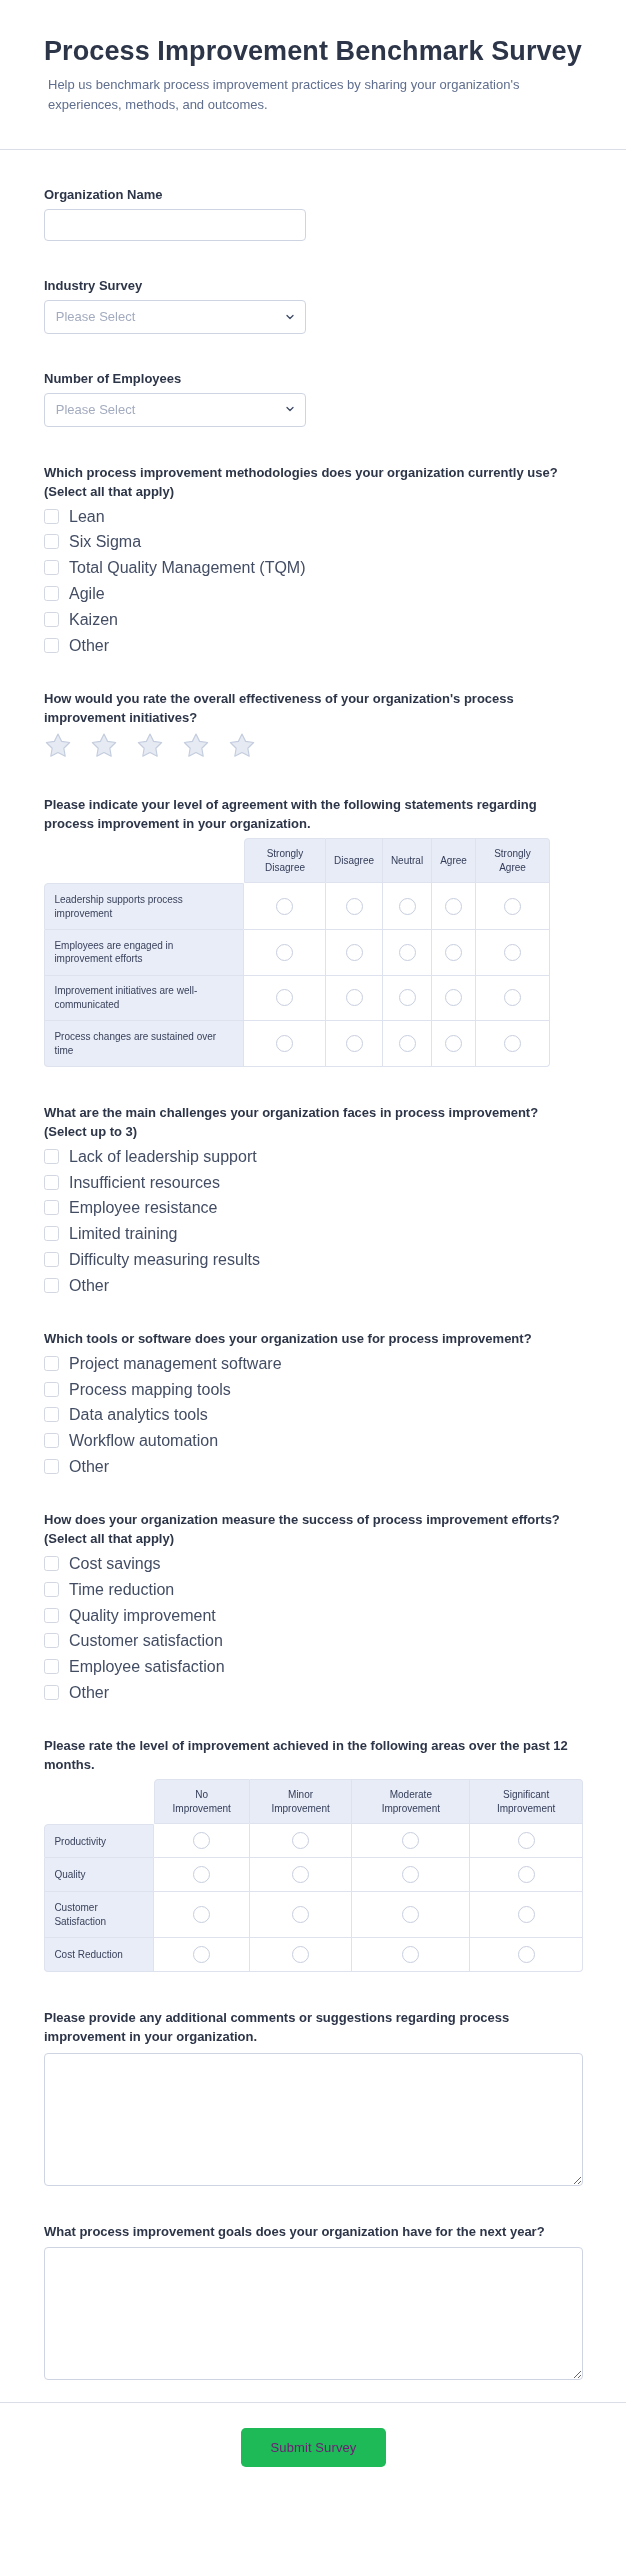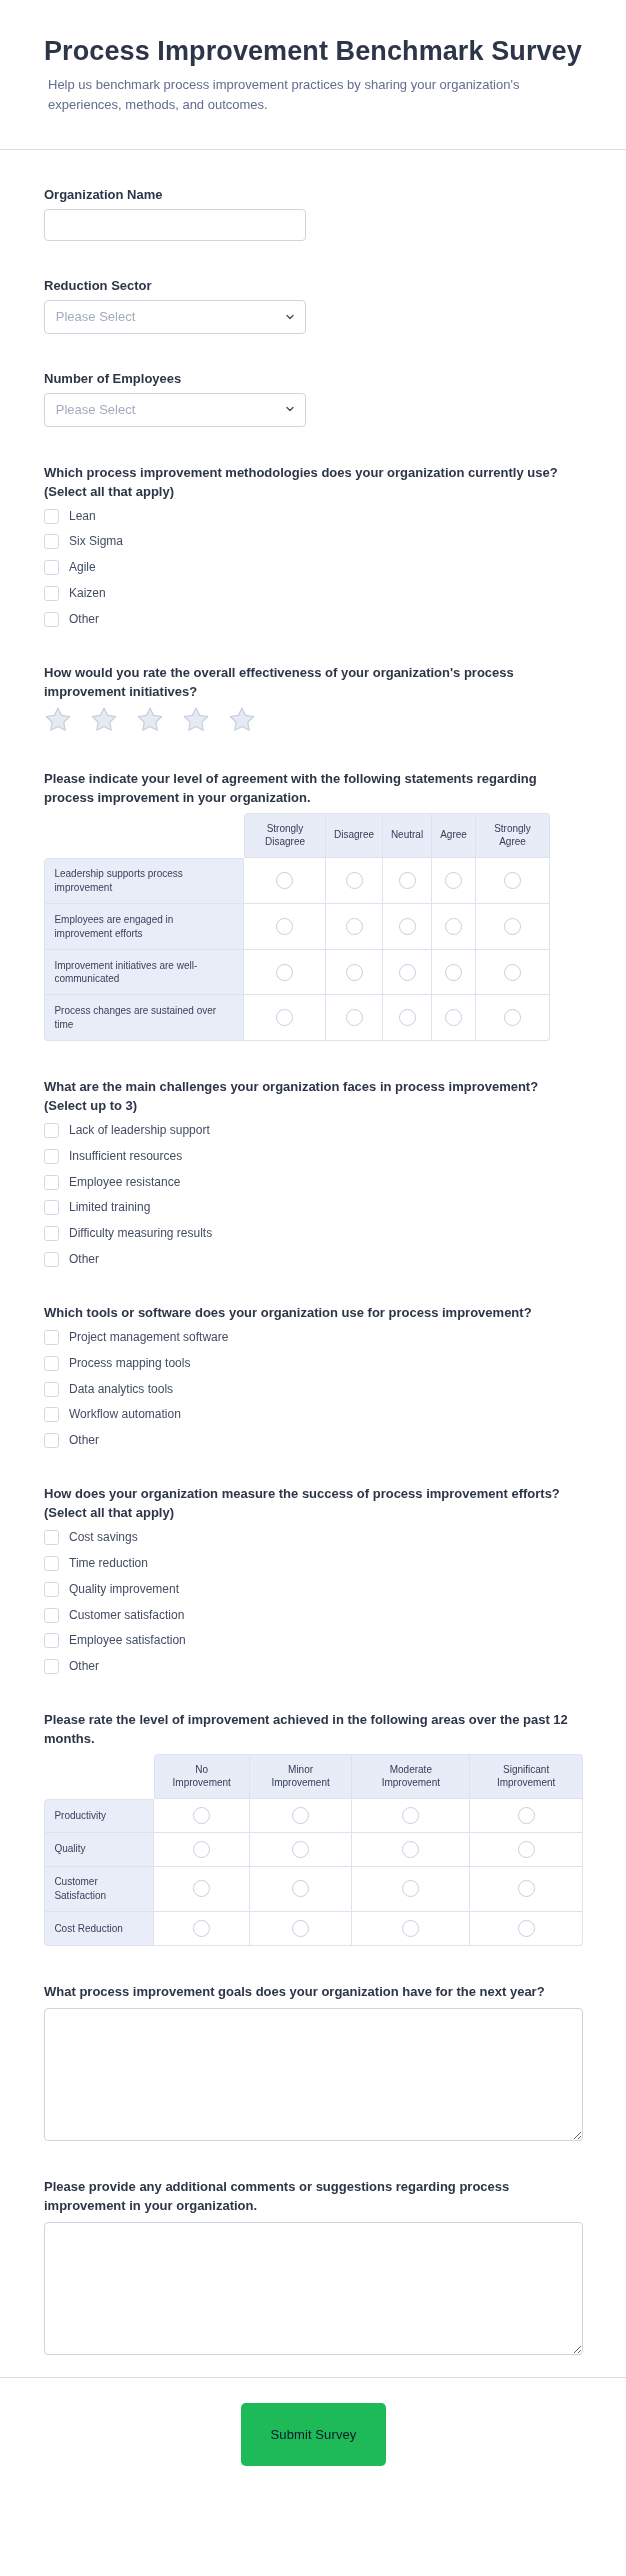--- a/index.html
+++ b/index.html
@@ -49,21 +49,21 @@
   }
   .chevron{position:absolute;right:10px;top:10.8px;pointer-events:none;}
 
   .opt{display:flex;align-items:center;margin-bottom:10.8px;cursor:pointer;}
   .opt:last-child{margin-bottom:0;}
   .opts{margin-top:8px;}
   input.checkbox{
     appearance:none;-webkit-appearance:none;width:15px;height:15px;flex:0 0 15px;
     border:1px solid var(--b-check);border-radius:2.7px;background:#fff;margin:0;cursor:pointer;
   }
-  .opt-label{font-size:12px;line-height:15px;color:var(--text-opt);margin-left:10px;}
+  .opt-label{font-size:16px;line-height:15px;color:var(--text-opt);margin-left:10px;}
 
   .stars{margin-top:5.4px;display:flex;align-items:center;}
   .star{margin-right:18px;cursor:pointer;}
 
   table.matrix{border-collapse:separate;border-spacing:0;font-size:10px;margin-top:4px;}
   .matrix th,.matrix td{vertical-align:middle;}
   .matrix th.corner{background:transparent;border:none;padding:0;}
   .matrix th.mh{
     background:var(--m-head);border-right:0.7px solid var(--mb);border-bottom:0.7px solid var(--mb);
     border-top:0.7px solid var(--mb);padding:8px 5.4px;font-weight:500;color:#333d58;text-align:center;
@@ -90,22 +90,22 @@
 
   textarea.area{
     display:block;width:539px;height:133px;border:1px solid var(--b-input);border-radius:4px;
     background:#fff;margin-top:6.7px;padding:8px 9.4px;font-size:12px;color:var(--text-dark);
     font-family:inherit;outline:none;resize:vertical;
   }
 
   .divider-bottom{margin-top:22px;}
   .submit-row{text-align:center;margin-top:25px;}
   .submit-btn{
-    display:inline-block;border:none;border-radius:4.7px;background:var(--green);color:#0f172a;
-    font-size:13px;font-weight:500;font-family:inherit;padding:24px 30px;cursor:pointer;letter-spacing:0.1px;
+    display:inline-block;border:none;border-radius:4.7px;background:var(--green);color:#701a75;
+    font-size:13px;font-weight:500;font-family:inherit;padding:12px 30px;cursor:pointer;letter-spacing:0.1px;
   }
 </style>
 </head>
 <body>
 
 <div class="page">
 
   <div class="header">
     <h1 class="title">Process Improvement Benchmark Survey</h1>
     <p class="subtitle">Help us benchmark process improvement practices by sharing your organization's experiences, methods, and outcomes.</p>
@@ -114,21 +114,21 @@
   <div class="divider"></div>
 
   <div class="form">
 
     <div class="question">
       <div class="field-label">Organization Name</div>
       <input class="text" type="text" value="" style="">
     </div>
 
     <div class="question">
-      <div class="field-label">Reduction Sector</div>
+      <div class="field-label">Industry Survey</div>
       <div class="select-wrap">
         <select class="select">
           <option>Please Select</option>
         </select>
         <span class="chevron">
           <svg width="12" height="12" viewBox="0 0 24 24">
               <path d="M6 9l6 6 6-6" fill="none" stroke="#3e4a63" stroke-width="2.6" stroke-linecap="round" stroke-linejoin="round"></path>
             </svg>
         </span>
       </div>
@@ -152,20 +152,24 @@
     <div class="question">
       <div class="q-label">Which process improvement methodologies does your organization currently use? (Select all that apply)</div>
       <div class="opts">
         <label class="opt">
             <input class="checkbox" type="checkbox" style="">
             <span class="opt-label">Lean</span>
           </label>
         <label class="opt">
             <input class="checkbox" type="checkbox" style="">
             <span class="opt-label">Six Sigma</span>
+          </label>
+        <label class="opt">
+            <input class="checkbox" type="checkbox" style="">
+            <span class="opt-label">Total Quality Management (TQM)</span>
           </label>
         <label class="opt">
             <input class="checkbox" type="checkbox" style="">
             <span class="opt-label">Agile</span>
           </label>
         <label class="opt">
             <input class="checkbox" type="checkbox" style="">
             <span class="opt-label">Kaizen</span>
           </label>
         <label class="opt">
@@ -404,26 +408,26 @@
             <td class="mc"><input class="radio" type="radio" name="improve-3" style=""></td>
             <td class="mc"><input class="radio" type="radio" name="improve-3" style=""></td>
             <td class="mc"><input class="radio" type="radio" name="improve-3" style=""></td>
             <td class="mc"><input class="radio" type="radio" name="improve-3" style=""></td>
           </tr>
         </tbody>
       </table>
     </div>
 
     <div class="question">
+      <div class="q-label">Please provide any additional comments or suggestions regarding process improvement in your organization.</div>
+      <textarea class="area" style=""></textarea>
+    </div>
+
+    <div class="question">
       <div class="q-label">What process improvement goals does your organization have for the next year?</div>
-      <textarea class="area" style=""></textarea>
-    </div>
-
-    <div class="question">
-      <div class="q-label">Please provide any additional comments or suggestions regarding process improvement in your organization.</div>
       <textarea class="area" style=""></textarea>
     </div>
 
   </div>
 
   <div class="divider divider-bottom"></div>
 
   <div class="submit-row">
     <button class="submit-btn" style="background: rgb(31, 186, 88);">Submit Survey</button>
   </div>

